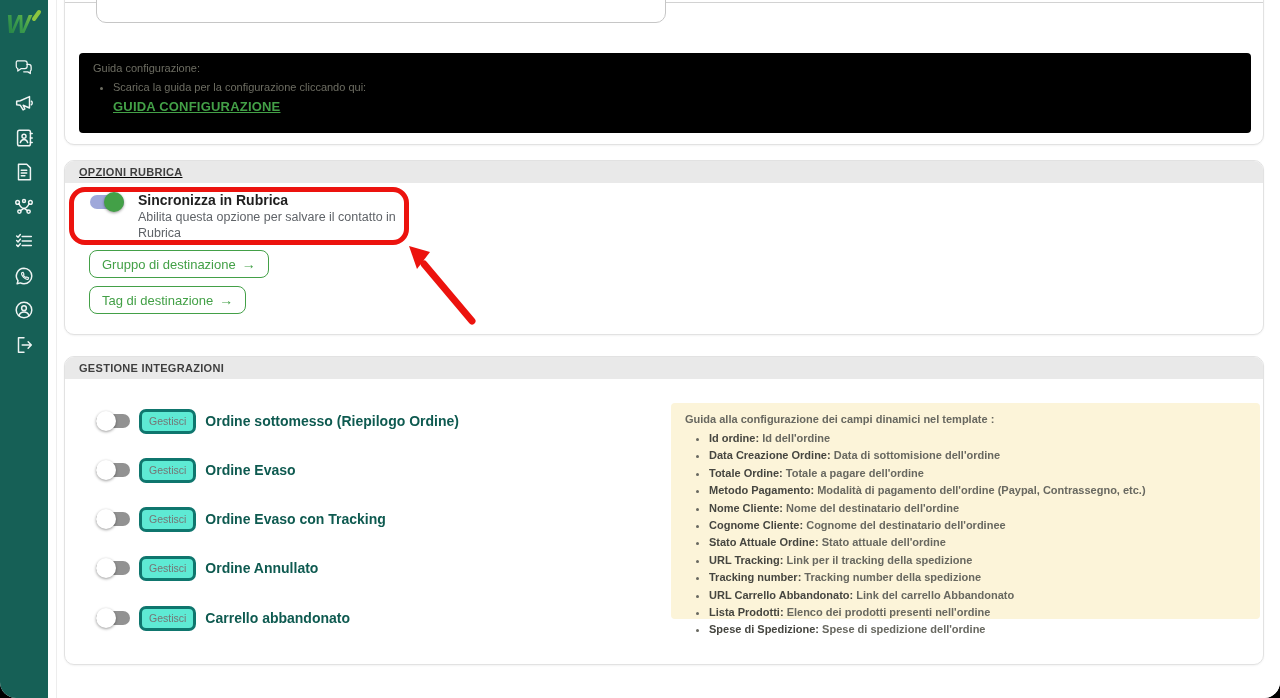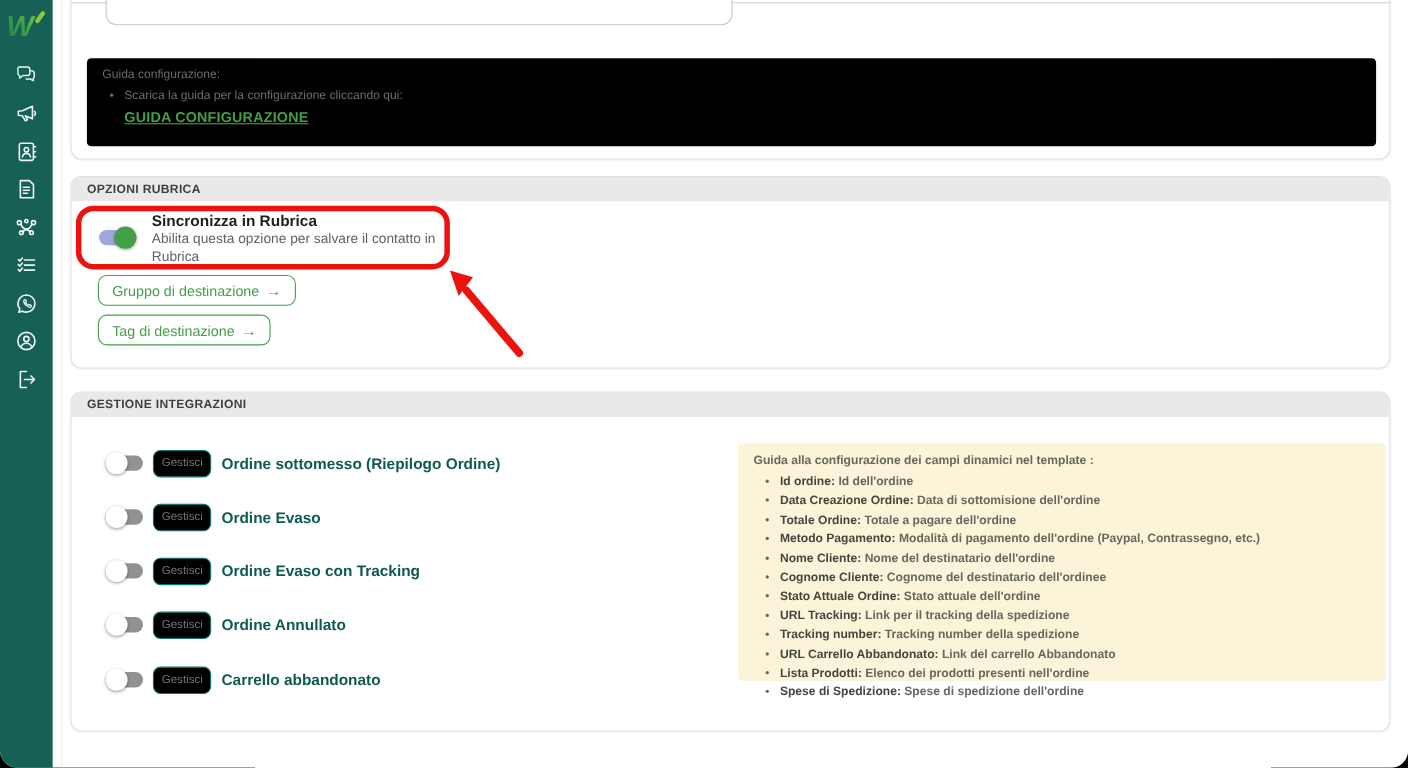--- a/index.html
+++ b/index.html
@@ -30,30 +30,30 @@
   .guide-link{display:inline-block;margin:4px 0 0 20px;font-size:13px;font-weight:700;color:#43a047;text-decoration:underline;letter-spacing:.2px;cursor:pointer;}
 
   
   .switch{position:relative;width:34px;height:20px;flex:0 0 34px;cursor:pointer;}
   .switch .track{position:absolute;left:0;top:3px;width:34px;height:14px;border-radius:7px;background:#929292;}
   .switch .knob{position:absolute;top:0;left:0;width:20px;height:20px;border-radius:50%;background:#fff;box-shadow:0 1px 3px rgba(0,0,0,.4);transition:none;}
   .switch.on .track{background:#9fa8da;}
   .switch.on .knob{left:14px;background:#43a047;}
 
   
-  .red-box{position:absolute;left:4px;top:26px;width:340px;height:58px;border:5px solid #ec130e;border-radius:16px;display:flex;align-items:center;padding:0 0 0 16px;z-index:2;}
+  .red-box{position:absolute;left:4px;top:26px;width:340px;height:58px;border:5px solid #ec130e;border-radius:16px;display:flex;align-items:flex-start;padding:0 0 0 16px;z-index:2;}
   .red-box .txt{margin-left:14px;}
   .opt-title{font-size:14px;font-weight:700;color:#1f1f1f;line-height:17px;}
   .opt-desc{font-size:12.5px;color:#5f6368;line-height:16px;}
   .ghost-btn{position:absolute;display:inline-flex;align-items:center;gap:6px;height:28px;padding:0 12px;border:1px solid #43a047;border-radius:8px;background:#fff;color:#43a047;font-size:13px;font-weight:500;cursor:pointer;justify-content:flex-end;}
   .ghost-btn .arr{font-size:14px;}
 
   
   .int-row{position:absolute;left:31px;display:flex;align-items:center;height:30px;}
-  .manage-btn{margin-left:9px;height:25px;padding:0 7px;border:1px solid #0f766e;border-radius:7px;background:#000000;color:#757575;font-size:10.5px;cursor:pointer;}
+  .manage-btn{margin-left:9px;height:25px;padding:0 7px;border:3px solid #0f766e;border-radius:7px;background:#5eead4;color:#757575;font-size:10.5px;cursor:pointer;}
   .int-label{margin-left:9px;font-size:14px;font-weight:700;color:#0e5a50;}
 
   .int-guide{position:absolute;left:606px;top:46px;width:589px;height:216px;background:#fcf4d9;border-radius:4px;padding:9px 14px;font-weight:bold;}
   .int-guide .g-title{font-size:11px;color:#686860;line-height:15px;}
   .int-guide ul{margin:3px 0 12px 10px;padding-left:14px;}
   .int-guide li{font-size:11px;line-height:17.4px;color:#686860;}
   .int-guide li b{color:#464640;}
 
   .annotation{position:absolute;inset:0;pointer-events:none;z-index:5;}
 </style>
@@ -150,21 +150,21 @@
       <input class="top-input" value="" style="">
       <div class="guide-box" style="position:absolute;left:14px;top:82px;width:1172px;height:80px;padding:9px 14px;">
         <div class="g-title">Guida configurazione:</div>
         <ul>
           <li>Scarica la guida per la configurazione cliccando qui:</li>
         </ul>
         <a class="guide-link">GUIDA CONFIGURAZIONE</a>
       </div>
     </div>
 
-    <div class="card" style="top:160px;height:175px;">
+    <div class="card" style="top:160px;height:175px;text-decoration:underline;">
       <div class="card-header">OPZIONI RUBRICA</div>
 
       <div class="red-box">
         <div class="switch on">
           <div class="track"></div>
           <div class="knob"></div>
         </div>
         <div class="txt">
           <div class="opt-title">Sincronizza in Rubrica</div>
           <div class="opt-desc">Abilita questa opzione per salvare il contatto in Rubrica</div>

